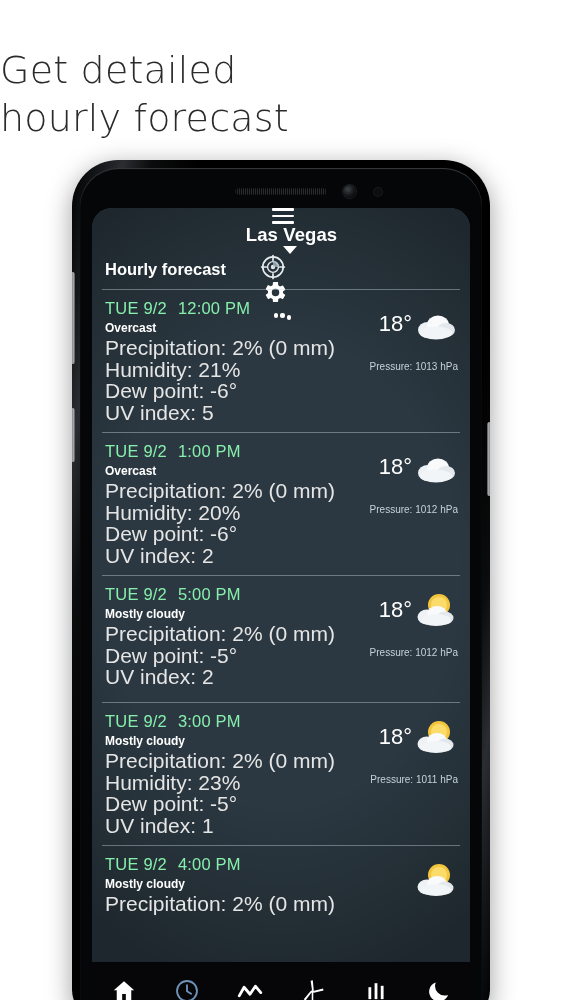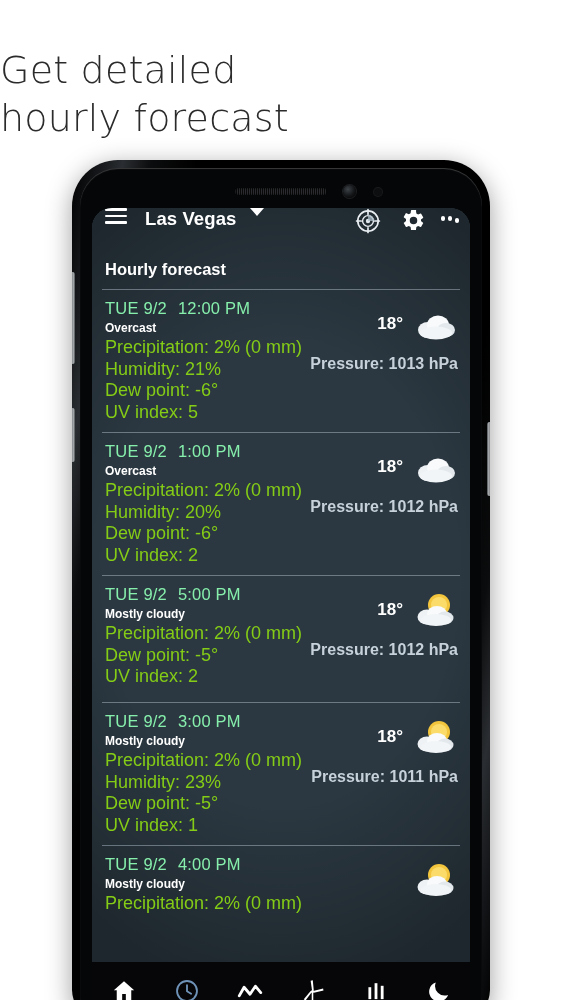--- a/index.html
+++ b/index.html
@@ -140,22 +140,24 @@
     background: radial-gradient(ellipse 320px 420px at 50% 45%, rgba(0,0,0,0) 55%, rgba(0,0,0,0.30) 100%);
     pointer-events: none;
   }
 
   
   .appbar {
     position: relative;
     z-index: 2;
     height: 48px;
     display: flex;
+    align-items: center;
     padding: 0 10px 0 13px;
     box-sizing: border-box;
+    flex-direction: column;
   }
   .hamburger {
     width: 22px;
     height: 16px;
     display: flex;
     flex-direction: column;
     justify-content: space-between;
     flex: 0 0 auto;
   }
   .hamburger i {
@@ -235,50 +237,48 @@
     margin-bottom: 3px;
   }
   .row-time .tm { margin-left: 11px; }
   .row-cond {
     color: #ffffff;
     font-size: 12px;
     font-weight: bold;
     margin-bottom: 2px;
   }
   .row-detail {
-    color: #84cc16;
-    font-size: 18px;
+    color: #e5e5e5;
+    font-size: 21px;
     line-height: 21.5px;
     font-weight: normal;
   }
   .row-right {
     position: absolute;
     right: 12px;
     top: 9px;
     width: 200px;
     text-align: right;
   }
   .temp-line {
     display: flex;
     align-items: center;
     justify-content: flex-end;
     height: 50px;
   }
   .temp-val {
     color: #ffffff;
-    font-size: 17px;
-    font-weight: bold;
-    margin-right: 9px;
+    font-size: 22px;
+    font-weight: normal;
   }
   .wx-icon { width: 46px; height: 40px; display: block; }
   .pressure-line {
     color: #c6d1da;
-    font-size: 16px;
-    margin-top: 6px;
-    font-weight: bold;
+    font-size: 10px;
+    margin-top: 12px;
   }
 
   
   .bottom-nav {
     position: absolute;
     left: 0; right: 0; bottom: 0;
     height: 58px;
     background: #060608;
     display: flex;
     align-items: center;

